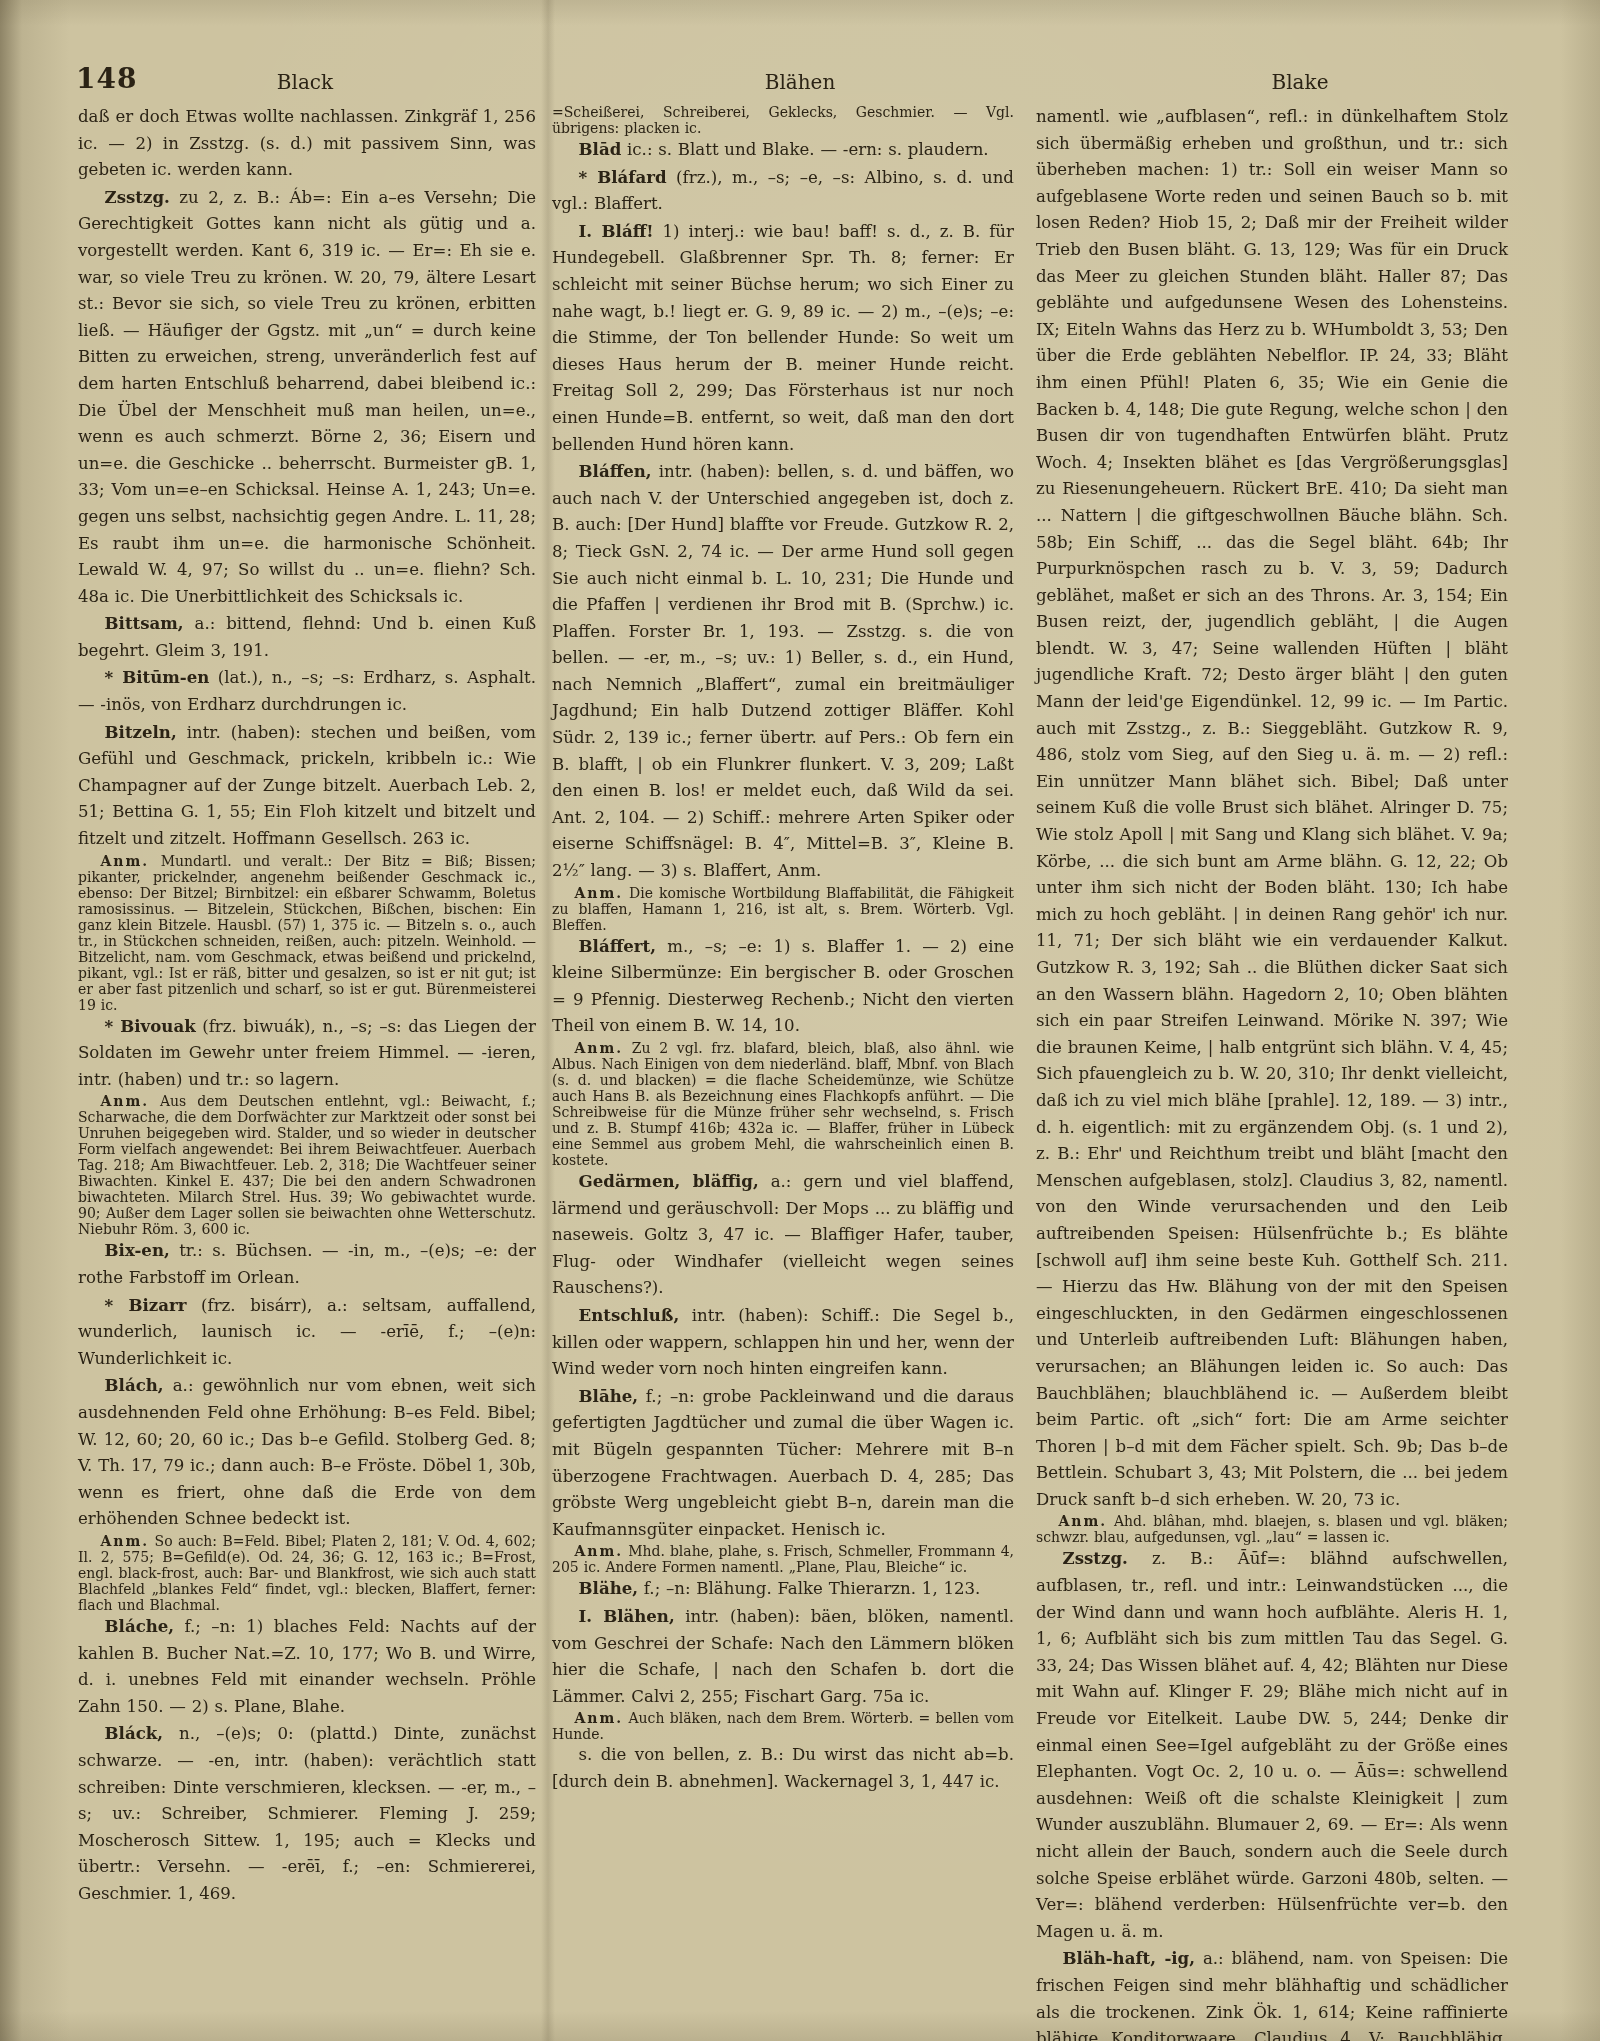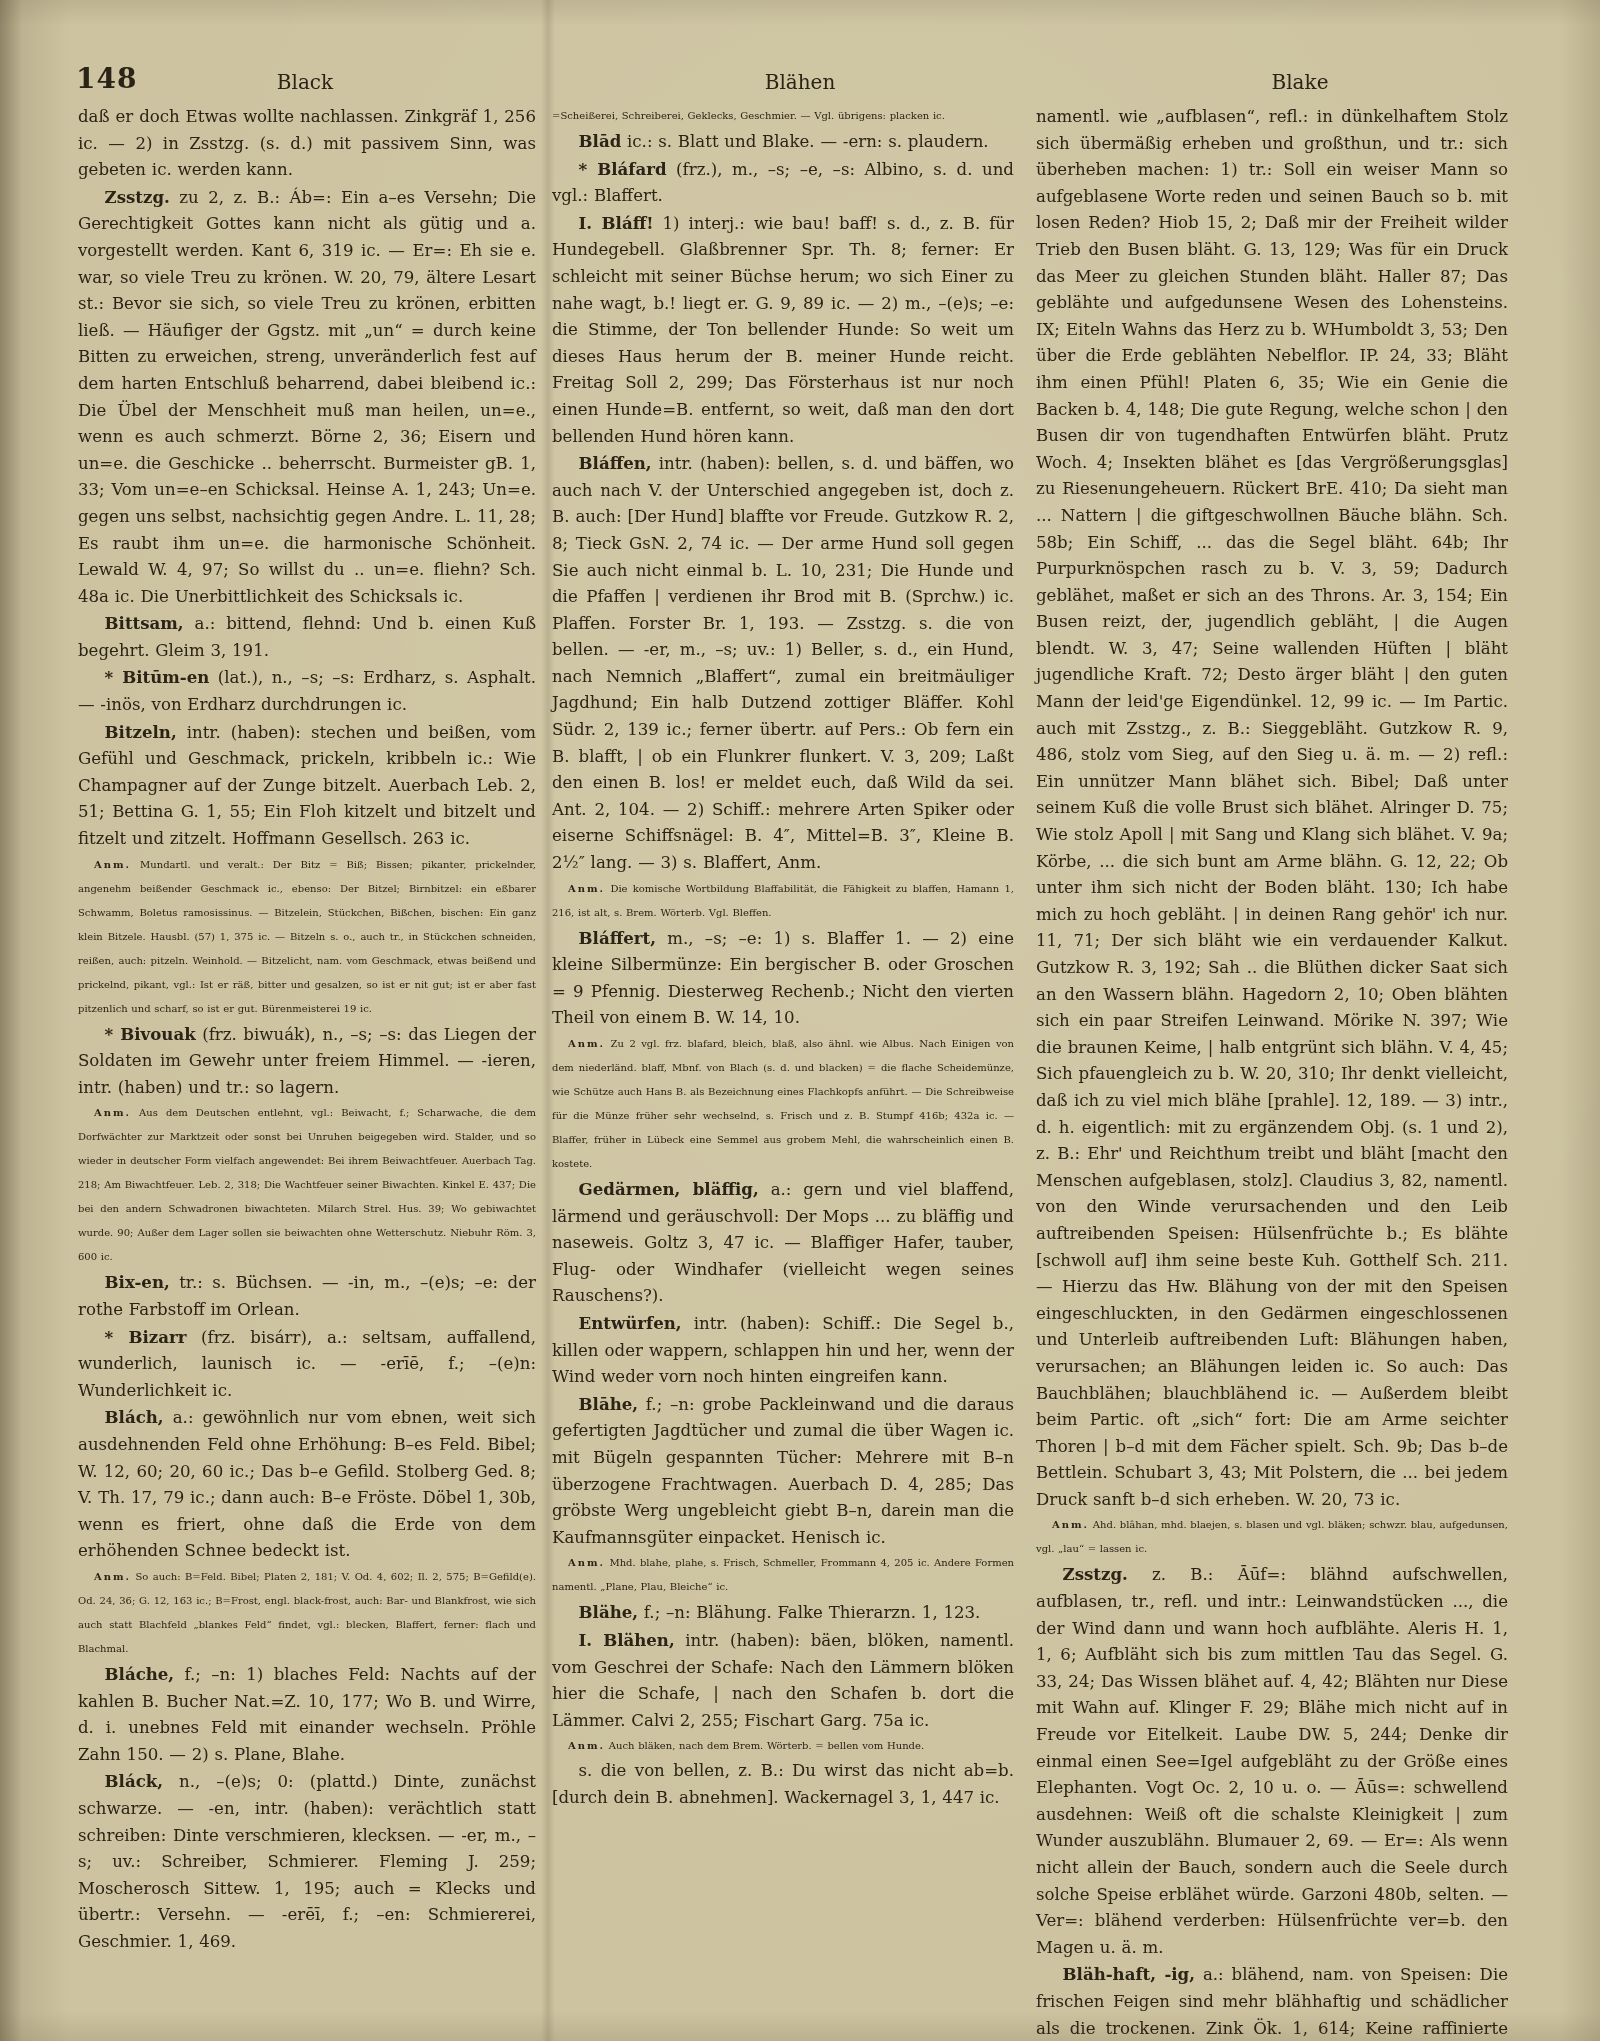--- a/index.html
+++ b/index.html
@@ -33,21 +33,21 @@
     position:absolute;top:104px;
     text-align:justify;
     font-size:16.6px;line-height:26.6px;
     word-spacing:0.5px;
   }
   .col1{left:78px;width:458px;}
   .col2{left:552px;width:462px;}
   .col3{left:1036px;width:472px;}
   .para{margin:0;text-indent:1.6em;}
   .para.cont{text-indent:0;}
-  .para.small{font-size:10px;line-height:24px;}
+  .para.small{font-size:14px;line-height:16px;}
   .lead{font-weight:bold;}
   .lead.anm{letter-spacing:2px;}
 </style>
 </head>
 <body>
 
 <div class="crease"></div>
 
 <div class="pageno">148</div>
 <div class="runhead rh1">Black</div>
@@ -73,21 +73,21 @@
 <div class="column col2">
     <p class="para cont small">=Scheißerei, Schreiberei, Geklecks, Geschmier. — Vgl. übrigens: placken ic.</p>
     <p class="para"><span class="lead">Blād</span> ic.: s. Blatt und Blake. — -ern: s. plaudern.</p>
     <p class="para"><span class="lead">* Bláfard</span> (frz.), m., –s; –e, –s: Albino, s. d. und vgl.: Blaffert.</p>
     <p class="para"><span class="lead">I. Bláff!</span> 1) interj.: wie bau! baff! s. d., z. B. für Hundegebell. Glaßbrenner Spr. Th. 8; ferner: Er schleicht mit seiner Büchse herum; wo sich Einer zu nahe wagt, b.! liegt er. G. 9, 89 ic. — 2) m., –(e)s; –e: die Stimme, der Ton bellender Hunde: So weit um dieses Haus herum der B. meiner Hunde reicht. Freitag Soll 2, 299; Das Försterhaus ist nur noch einen Hunde=B. entfernt, so weit, daß man den dort bellenden Hund hören kann.</p>
     <p class="para"><span class="lead">Bláffen,</span> intr. (haben): bellen, s. d. und bäffen, wo auch nach V. der Unterschied angegeben ist, doch z. B. auch: [Der Hund] blaffte vor Freude. Gutzkow R. 2, 8; Tieck GsN. 2, 74 ic. — Der arme Hund soll gegen Sie auch nicht einmal b. L. 10, 231; Die Hunde und die Pfaffen | verdienen ihr Brod mit B. (Sprchw.) ic. Plaffen. Forster Br. 1, 193. — Zsstzg. s. die von bellen. — -er, m., –s; uv.: 1) Beller, s. d., ein Hund, nach Nemnich „Blaffert“, zumal ein breitmäuliger Jagdhund; Ein halb Dutzend zottiger Bläffer. Kohl Südr. 2, 139 ic.; ferner übertr. auf Pers.: Ob fern ein B. blafft, | ob ein Flunkrer flunkert. V. 3, 209; Laßt den einen B. los! er meldet euch, daß Wild da sei. Ant. 2, 104. — 2) Schiff.: mehrere Arten Spiker oder eiserne Schiffsnägel: B. 4″, Mittel=B. 3″, Kleine B. 2½″ lang. — 3) s. Blaffert, Anm.</p>
     <p class="para small"><span class="lead anm">Anm.</span> Die komische Wortbildung Blaffabilität, die Fähigkeit zu blaffen, Hamann 1, 216, ist alt, s. Brem. Wörterb. Vgl. Bleffen.</p>
     <p class="para"><span class="lead">Bláffert,</span> m., –s; –e: 1) s. Blaffer 1. — 2) eine kleine Silbermünze: Ein bergischer B. oder Groschen = 9 Pfennig. Diesterweg Rechenb.; Nicht den vierten Theil von einem B. W. 14, 10.</p>
     <p class="para small"><span class="lead anm">Anm.</span> Zu 2 vgl. frz. blafard, bleich, blaß, also ähnl. wie Albus. Nach Einigen von dem niederländ. blaff, Mbnf. von Blach (s. d. und blacken) = die flache Scheidemünze, wie Schütze auch Hans B. als Bezeichnung eines Flachkopfs anführt. — Die Schreibweise für die Münze früher sehr wechselnd, s. Frisch und z. B. Stumpf 416b; 432a ic. — Blaffer, früher in Lübeck eine Semmel aus grobem Mehl, die wahrscheinlich einen B. kostete.</p>
     <p class="para"><span class="lead">Gedärmen, bläffig,</span> a.: gern und viel blaffend, lärmend und geräuschvoll: Der Mops ... zu bläffig und naseweis. Goltz 3, 47 ic. — Blaffiger Hafer, tauber, Flug- oder Windhafer (vielleicht wegen seines Rauschens?).</p>
-    <p class="para"><span class="lead">Entwürfen,</span> intr. (haben): Schiff.: Die Segel b., killen oder wappern, schlappen hin und her, wenn der Wind weder vorn noch hinten eingreifen kann.</p>
+    <p class="para"><span class="lead">Entschluß,</span> intr. (haben): Schiff.: Die Segel b., killen oder wappern, schlappen hin und her, wenn der Wind weder vorn noch hinten eingreifen kann.</p>
     <p class="para"><span class="lead">Blāhe,</span> f.; –n: grobe Packleinwand und die daraus gefertigten Jagdtücher und zumal die über Wagen ic. mit Bügeln gespannten Tücher: Mehrere mit B–n überzogene Frachtwagen. Auerbach D. 4, 285; Das gröbste Werg ungebleicht giebt B–n, darein man die Kaufmannsgüter einpacket. Henisch ic.</p>
     <p class="para small"><span class="lead anm">Anm.</span> Mhd. blahe, plahe, s. Frisch, Schmeller, Frommann 4, 205 ic. Andere Formen namentl. „Plane, Plau, Bleiche“ ic.</p>
     <p class="para"><span class="lead">Blähe,</span> f.; –n: Blähung. Falke Thierarzn. 1, 123.</p>
     <p class="para"><span class="lead">I. Blähen,</span> intr. (haben): bäen, blöken, namentl. vom Geschrei der Schafe: Nach den Lämmern blöken hier die Schafe, | nach den Schafen b. dort die Lämmer. Calvi 2, 255; Fischart Garg. 75a ic.</p>
     <p class="para small"><span class="lead anm">Anm.</span> Auch bläken, nach dem Brem. Wörterb. = bellen vom Hunde.</p>
     <p class="para"> s. die von bellen, z. B.: Du wirst das nicht ab=b. [durch dein B. abnehmen]. Wackernagel 3, 1, 447 ic.</p>
   </div>
 <div class="column col3">
     <p class="para cont">namentl. wie „aufblasen“, refl.: in dünkelhaftem Stolz sich übermäßig erheben und großthun, und tr.: sich überheben machen: 1) tr.: Soll ein weiser Mann so aufgeblasene Worte reden und seinen Bauch so b. mit losen Reden? Hiob 15, 2; Daß mir der Freiheit wilder Trieb den Busen bläht. G. 13, 129; Was für ein Druck das Meer zu gleichen Stunden bläht. Haller 87; Das geblähte und aufgedunsene Wesen des Lohensteins. IX; Eiteln Wahns das Herz zu b. WHumboldt 3, 53; Den über die Erde geblähten Nebelflor. IP. 24, 33; Bläht ihm einen Pfühl! Platen 6, 35; Wie ein Genie die Backen b. 4, 148; Die gute Regung, welche schon | den Busen dir von tugendhaften Entwürfen bläht. Prutz Woch. 4; Insekten blähet es [das Vergrößerungsglas] zu Riesenungeheuern. Rückert BrE. 410; Da sieht man ... Nattern | die giftgeschwollnen Bäuche blähn. Sch. 58b; Ein Schiff, ... das die Segel bläht. 64b; Ihr Purpurknöspchen rasch zu b. V. 3, 59; Dadurch geblähet, maßet er sich an des Throns. Ar. 3, 154; Ein Busen reizt, der, jugendlich gebläht, | die Augen blendt. W. 3, 47; Seine wallenden Hüften | bläht jugendliche Kraft. 72; Desto ärger bläht | den guten Mann der leid'ge Eigendünkel. 12, 99 ic. — Im Partic. auch mit Zsstzg., z. B.: Sieggebläht. Gutzkow R. 9, 486, stolz vom Sieg, auf den Sieg u. ä. m. — 2) refl.: Ein unnützer Mann blähet sich. Bibel; Daß unter seinem Kuß die volle Brust sich blähet. Alringer D. 75; Wie stolz Apoll | mit Sang und Klang sich blähet. V. 9a; Körbe, ... die sich bunt am Arme blähn. G. 12, 22; Ob unter ihm sich nicht der Boden bläht. 130; Ich habe mich zu hoch gebläht. | in deinen Rang gehör' ich nur. 11, 71; Der sich bläht wie ein verdauender Kalkut. Gutzkow R. 3, 192; Sah .. die Blüthen dicker Saat sich an den Wassern blähn. Hagedorn 2, 10; Oben blähten sich ein paar Streifen Leinwand. Mörike N. 397; Wie die braunen Keime, | halb entgrünt sich blähn. V. 4, 45; Sich pfauengleich zu b. W. 20, 310; Ihr denkt vielleicht, daß ich zu viel mich blähe [prahle]. 12, 189. — 3) intr., d. h. eigentlich: mit zu ergänzendem Obj. (s. 1 und 2), z. B.: Ehr' und Reichthum treibt und bläht [macht den Menschen aufgeblasen, stolz]. Claudius 3, 82, namentl. von den Winde verursachenden und den Leib auftreibenden Speisen: Hülsenfrüchte b.; Es blähte [schwoll auf] ihm seine beste Kuh. Gotthelf Sch. 211. — Hierzu das Hw. Blähung von der mit den Speisen eingeschluckten, in den Gedärmen eingeschlossenen und Unterleib auftreibenden Luft: Blähungen haben, verursachen; an Blähungen leiden ic. So auch: Das Bauchblähen; blauchblähend ic. — Außerdem bleibt beim Partic. oft „sich“ fort: Die am Arme seichter Thoren | b–d mit dem Fächer spielt. Sch. 9b; Das b–de Bettlein. Schubart 3, 43; Mit Polstern, die ... bei jedem Druck sanft b–d sich erheben. W. 20, 73 ic.</p>
     <p class="para small"><span class="lead anm">Anm.</span> Ahd. blâhan, mhd. blaejen, s. blasen und vgl. bläken; schwzr. blau, aufgedunsen, vgl. „lau“ = lassen ic.</p>

